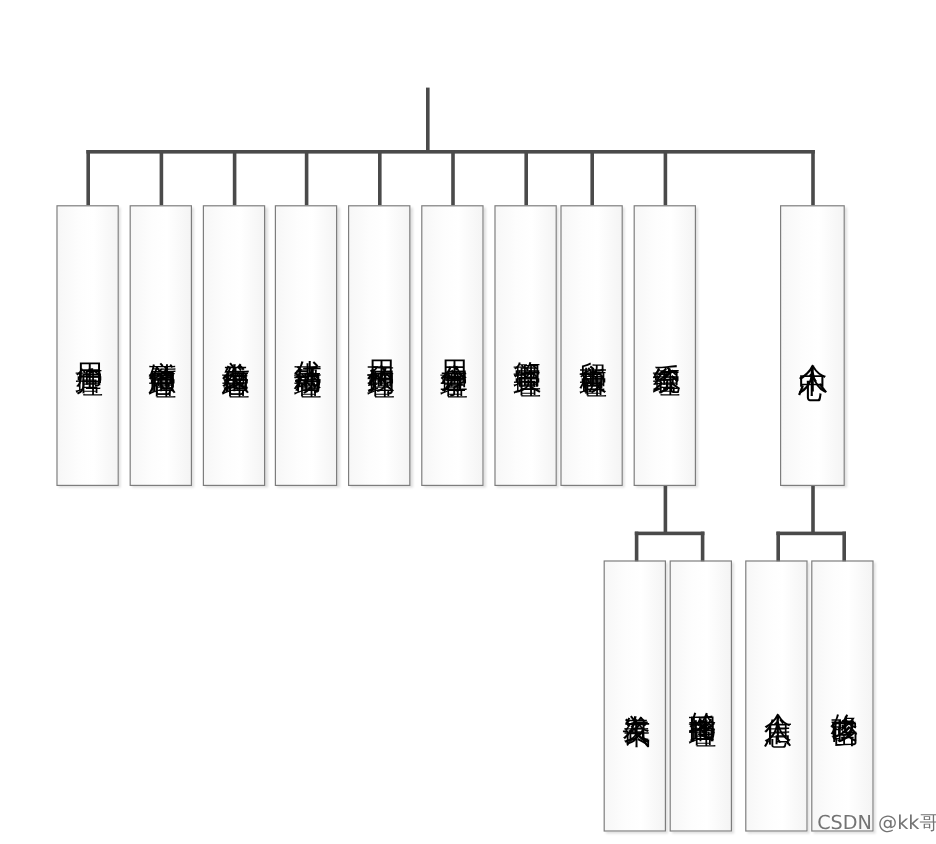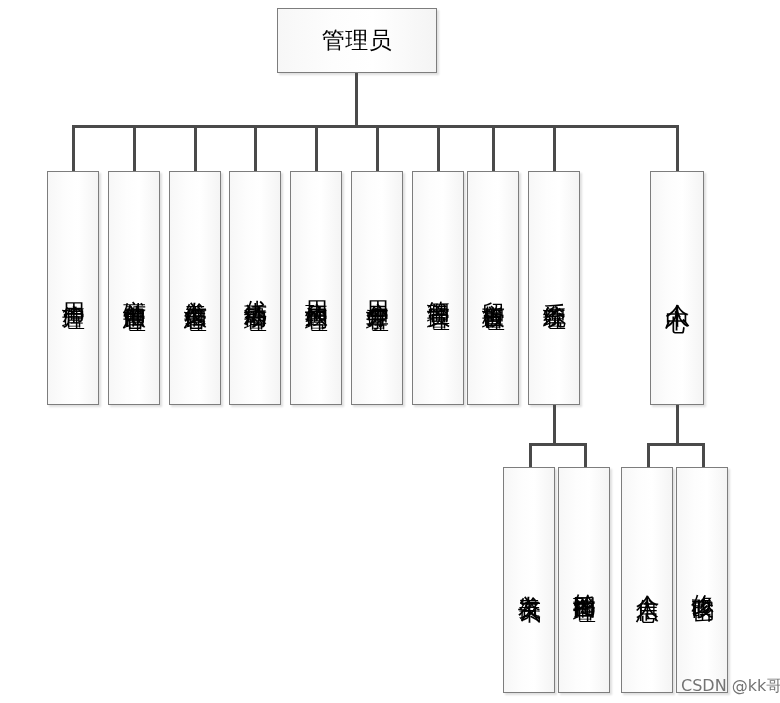--- a/index.html
+++ b/index.html
@@ -66,23 +66,20 @@
     font-family: "DejaVu Sans", "Liberation Sans", sans-serif;
     white-space: nowrap;
     user-select: none;
   }
 </style>
 </head>
 <body>
 
 <div id="canvas">
 
-  <div class="node root" style="left:277px; top:8px; width:160px; height:65px;">
-    <span class="label">管理员</span>
-  </div>
 
   <div class="connector v" style="left:355px; top:73px; width:3px; height:54px;"></div>
 
   <div class="connector h" style="left:72px; top:125px; width:607px;"></div>
 
   <div class="connector v" style="left:72px;  top:125px; height:46px;"></div>
   <div class="connector v" style="left:133px; top:125px; height:46px;"></div>
   <div class="connector v" style="left:194px; top:125px; height:46px;"></div>
   <div class="connector v" style="left:254px; top:125px; height:46px;"></div>
   <div class="connector v" style="left:315px; top:125px; height:46px;"></div>

